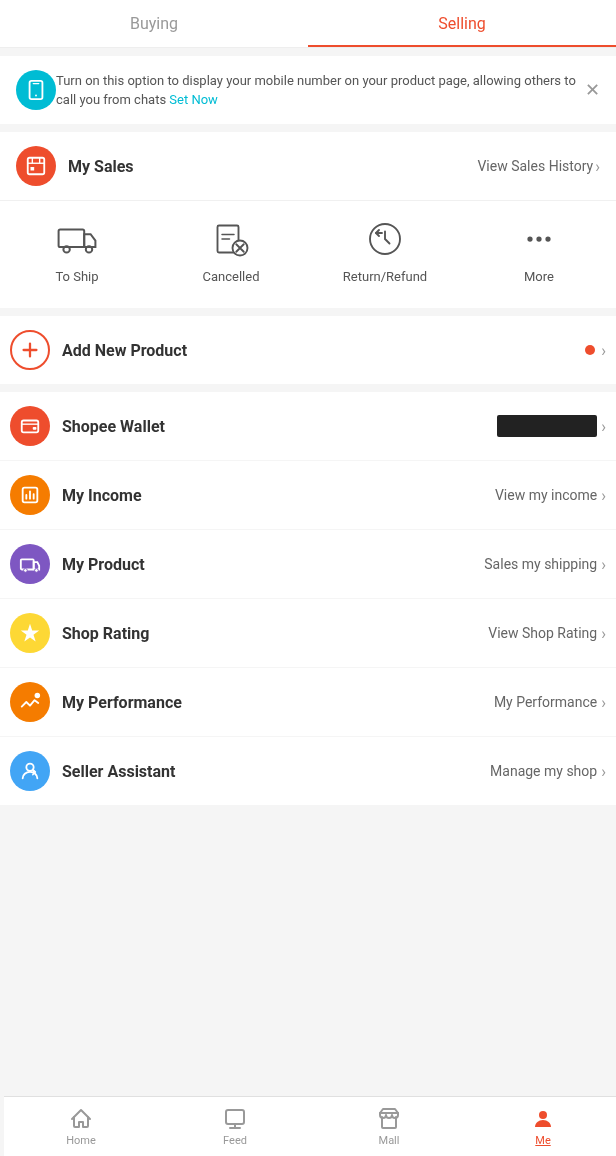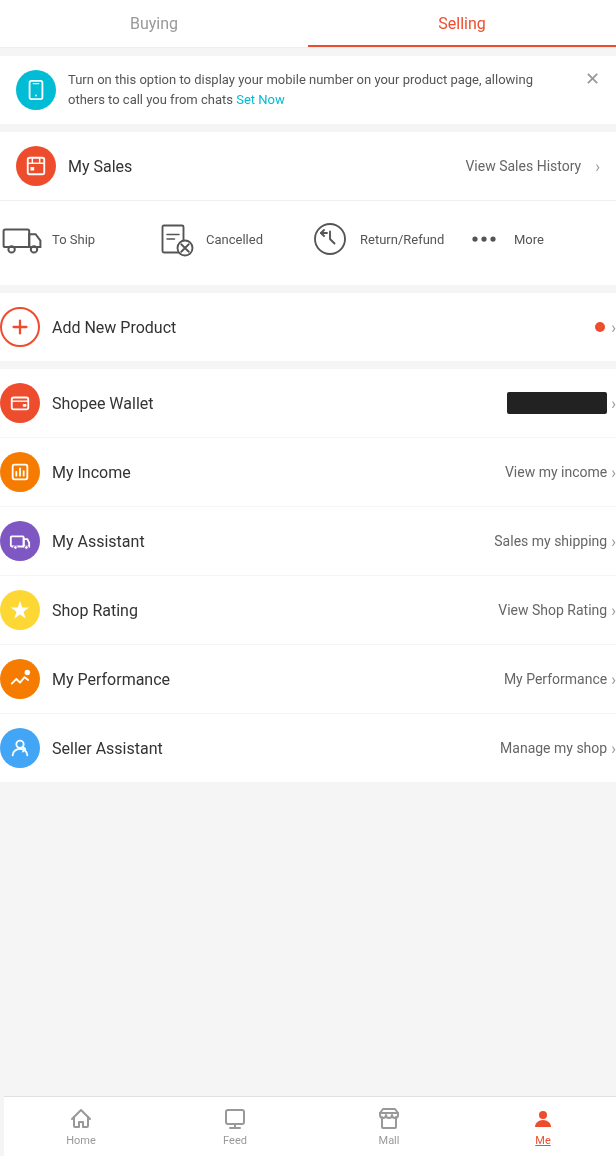--- a/index.html
+++ b/index.html
@@ -41,22 +41,21 @@
       height: 2px;
       background: #ee4d2d;
     }
 
     
     .banner {
       background: #fff;
       margin: 8px 0;
       padding: 14px 16px;
       display: flex;
-      align-items: flex-start;
-      gap: 12px;
+      align-items: center;
     }
     .banner-icon {
       width: 40px;
       height: 40px;
       border-radius: 50%;
       background: #00bcd4;
       display: flex;
       align-items: center;
       justify-content: center;
       flex-shrink: 0;
@@ -96,29 +95,29 @@
       padding: 14px 16px;
       justify-content: space-between;
     }
     .section-header-left {
       display: flex;
       align-items: center;
       gap: 12px;
     }
     .section-title {
       font-size: 16px;
-      font-weight: 400;
+      font-weight: 700;
       color: #333;
     }
     .section-action {
       font-size: 14px;
       color: #666;
       display: flex;
       align-items: center;
-      gap: 14px;
+      gap: 2px;
       cursor: pointer;
     }
     .chevron {
       font-size: 16px;
       color: #999;
     }
 
     
     .icon-circle {
       width: 40px;
@@ -132,20 +131,21 @@
 
     
     .sales-grid {
       display: flex;
       padding: 8px 0 16px;
       border-top: 1px solid #f0f0f0;
     }
     .sales-item {
       flex: 1;
       display: flex;
+      flex-direction: column;
       align-items: center;
       gap: 8px;
       cursor: pointer;
       padding: 8px 0;
     }
     .sales-item-icon {
       width: 44px;
       height: 44px;
       display: flex;
       align-items: center;
@@ -153,21 +153,21 @@
     }
     .sales-item-label {
       font-size: 13px;
       color: #555;
     }
 
     
     .list-item {
       display: flex;
       align-items: center;
-      padding: 14px 0;
+      padding: 14px 10px;
       justify-content: space-between;
       border-top: 1px solid #f5f5f5;
       cursor: pointer;
     }
     .list-item:first-child {
       border-top: none;
     }
     .list-item-right {
       display: flex;
       align-items: center;
@@ -378,21 +378,21 @@
   <div class="list-item">
     <div class="section-header-left">
       <div class="icon-circle" style="background:#7e57c2;">
         <svg width="22" height="22" viewBox="0 0 24 24" fill="white">
           <rect x="2" y="7" width="14" height="11" rx="1" fill="none" stroke="white" stroke-width="2"></rect>
           <path d="M16 10h4l2 4v4H16V10z" fill="none" stroke="white" stroke-width="2"></path>
           <circle cx="7" cy="19" r="2" fill="white" stroke="#7e57c2" stroke-width="1"></circle>
           <circle cx="19" cy="19" r="2" fill="white" stroke="#7e57c2" stroke-width="1"></circle>
         </svg>
       </div>
-      <span class="section-title">My Assistant</span>
+      <span class="section-title">My Product</span>
     </div>
     <div class="list-item-right">
       <span class="list-item-value">Sales my shipping</span>
       <span class="chevron">›</span>
     </div>
   </div>
 
   <div class="list-item">
     <div class="section-header-left">
       <div class="icon-circle" style="background:#fdd835;">

